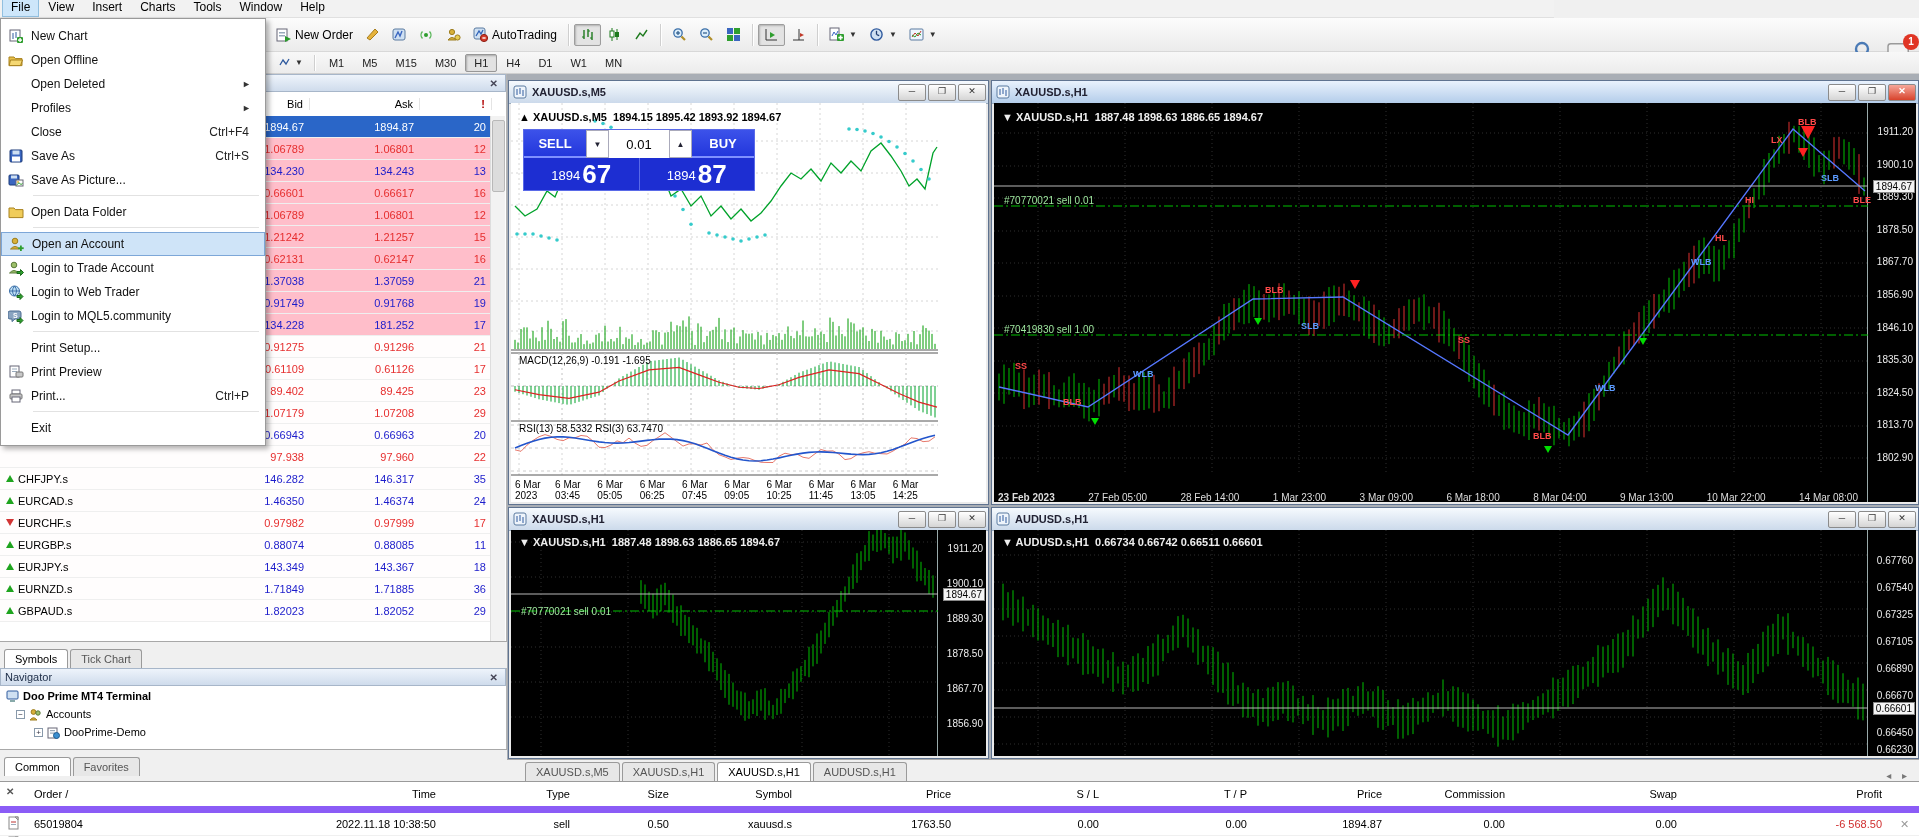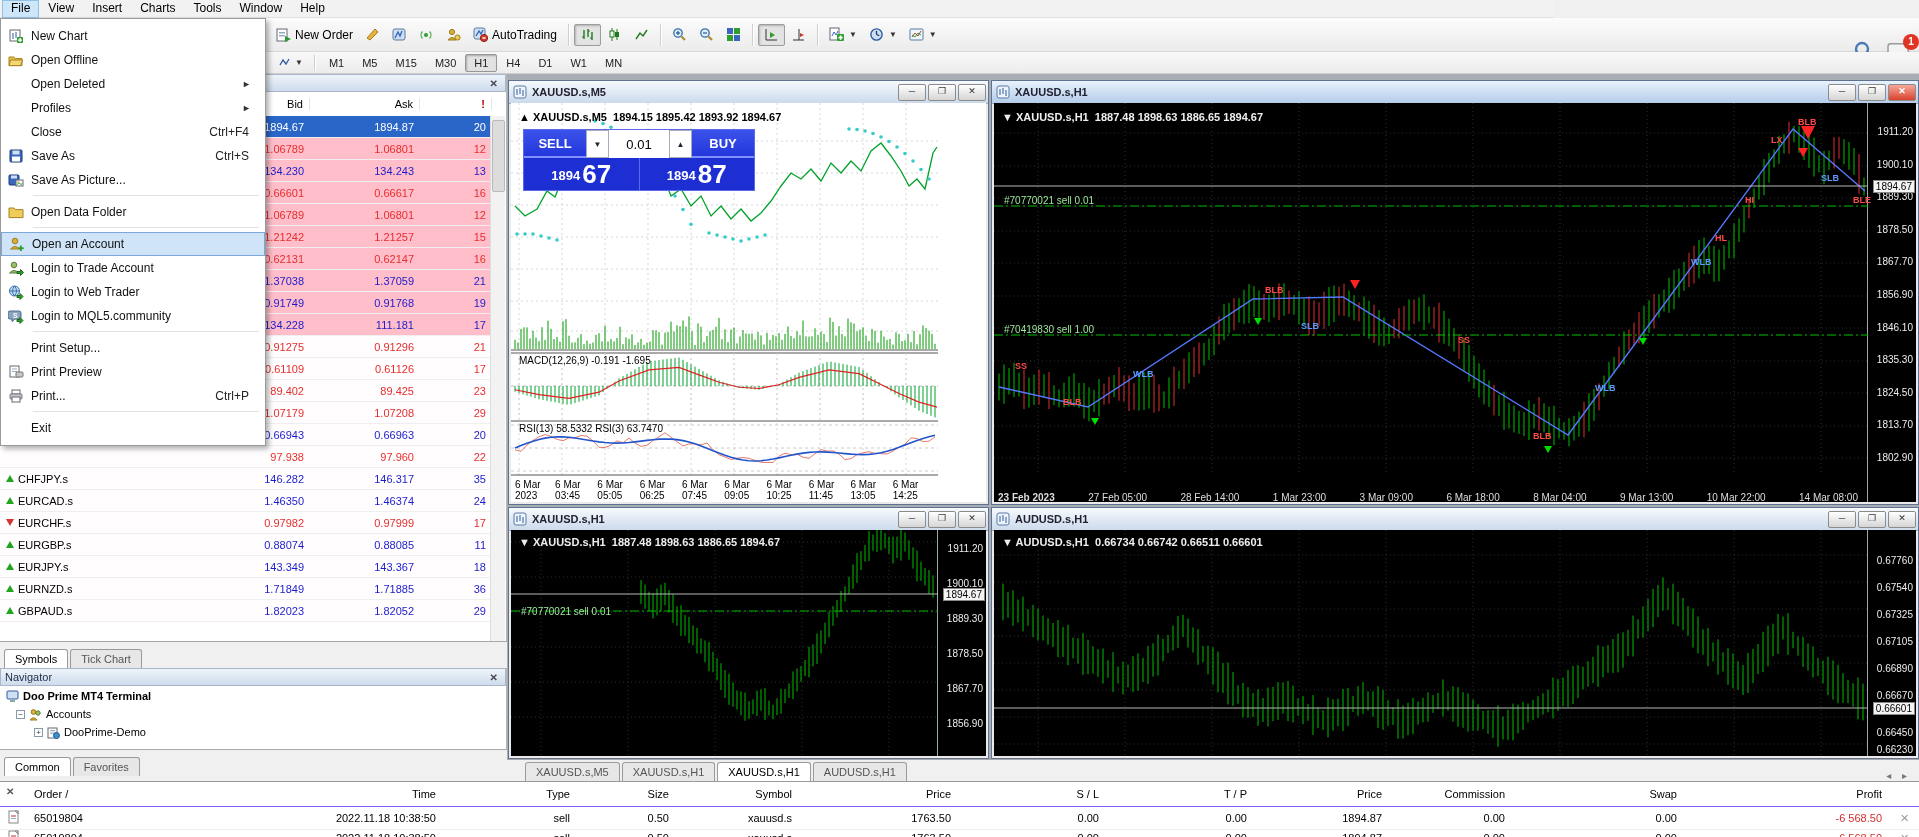--- a/index.html
+++ b/index.html
@@ -1,20 +1,20 @@
 <!DOCTYPE html>
 <html><head>
 <meta charset="utf-8">
 <style>
   html,body{margin:0;padding:0}
   body{width:1919px;height:837px;overflow:hidden;font-family:"Liberation Sans",sans-serif;font-size:12px;background:#f0f0f0;color:#000;position:relative}
   #root{position:absolute;left:0;top:0;width:1919px;height:837px;overflow:hidden}
 
   
-  .menubar{position:absolute;left:0;top:0;width:1554px;height:18px;background:#f2f2f2;border-bottom:1px solid #e0e0e0;display:flex;align-items:center;padding-left:2px;box-sizing:border-box}
+  .menubar{position:absolute;left:0;top:0;width:1554px;height:18px;background:#f2f2f2;border-bottom:1px solid #e0e0e0;display:flex;align-items:flex-end;padding-left:2px;box-sizing:border-box}
   .mitem{padding:1px 9px;height:16px;line-height:15px;cursor:default}
   .mitem.open{background:#cde6fa;border:1px solid #92c0e0;padding:0 8px}
 
   
   .toolbar{position:absolute;left:0;top:18px;width:1919px;height:34px;background:linear-gradient(#fcfcfc,#ebebeb);border-bottom:1px solid #d8d8d8;display:flex;align-items:center;box-sizing:border-box}
   .tbtn{display:flex;align-items:center;gap:4px;padding:3px 5px;border:1px solid transparent;border-radius:2px;height:22px;box-sizing:border-box}
   .tbtn.pressed{background:#e3e3e3;border:1px solid #9d9d9d;box-shadow:inset 1px 1px 2px rgba(0,0,0,.22)}
   .tsep{width:1px;height:22px;background:#cfcfcf;margin:0 5px;box-shadow:1px 0 0 #fff}
   .tlabel{font-size:12px;white-space:nowrap}
   .caret{font-size:8px;color:#333;margin-left:1px}
@@ -87,33 +87,33 @@
   .ind-label{position:absolute;font-size:10px;color:#000;z-index:3;white-space:nowrap}
 
   
   #ocp{position:absolute;left:12px;top:26px;width:232px;height:62px;background:#1d2ed2;border:1px solid #5a6ae8;z-index:5;box-sizing:border-box}
   #ocp .row1{display:flex;height:28px;align-items:stretch}
   .ocp-btn{width:62px;color:#fff;font-weight:bold;font-size:13px;display:flex;align-items:center;justify-content:center;background:linear-gradient(#3c52ea,#2337dc);border-bottom:2px solid #7f90ff}
   .ocp-spin{width:21px;background:#fff;border:1px solid #aab;color:#223;font-size:8px;display:flex;align-items:center;justify-content:center}
   .ocp-lot{flex:1;background:#fff;color:#000;font-size:13px;display:flex;align-items:center;justify-content:center}
   #ocp .row2{display:flex;height:32px}
   .bigpx{flex:1;display:flex;align-items:flex-end;justify-content:center;color:#fff;padding-bottom:2px}
-  .bigpx .small{font-size:13px;font-weight:bold;line-height:24px}
+  .bigpx .small{font-size:13px;font-weight:normal;line-height:24px}
   .bigpx .big{font-size:26px;font-weight:bold;line-height:28px;margin-left:2px}
   .bigpx.left{border-right:1px solid #5a6ae8}
 
   
   #chart-tabs{position:absolute;left:507px;top:759px;width:1412px;height:22px;background:#f0f0f0;border-top:1px solid #a8a8a8;display:flex;align-items:flex-end;padding:2px 4px 0 18px;box-sizing:border-box}
   #chart-tabs .tab{font-size:11px}
   #chart-tabs .scrollers{margin-left:auto;color:#777;font-size:10px;letter-spacing:4px;padding-right:4px}
 
   
   #terminal{position:absolute;left:0;top:781px;width:1919px;height:56px;background:#fff;border-top:1px solid #9a9a9a;box-sizing:border-box}
   .tgrid{display:grid;grid-template-columns:26px 88px 330px 134px 99px 123px 159px 148px 148px 135px 123px 172px 205px 29px;align-items:center;font-size:11px}
-  #t-head{height:24px;border-bottom:1px solid #8b5cf6;color:#000}
+  #t-head{height:24px;border-bottom:7px solid #8b5cf6;color:#000}
   #t-head div{padding:0 8px;text-align:right;white-space:nowrap}
   #t-head .l{text-align:left}
   .trowd{height:22px;border-bottom:1px solid #f0f0f0}
   .trowd div{padding:0 8px;text-align:right;white-space:nowrap}
   .trowd .l{text-align:left}
   .trowd .profit{color:#d02f2f}
   .trowd .xc{color:#999;text-align:center;padding:0}
   #t-partial{height:9px;overflow:hidden}
   #t-close{position:absolute;left:6px;top:4px;color:#555;font-size:10px;font-weight:bold}
 
@@ -403,21 +403,21 @@
           </div>
           <div class="blue">0.91749</div>
           <div class="blue">0.91768</div>
           <div class="blue">19</div>
         </div>
         <div class="mwrow pink">
           <div class="c-sym">
             <span></span>
           </div>
           <div class="blue">134.228</div>
-          <div class="blue">111.181</div>
+          <div class="blue">181.252</div>
           <div class="blue">17</div>
         </div>
         <div class="mwrow ">
           <div class="c-sym">
             <span></span>
           </div>
           <div class="red">0.91275</div>
           <div class="red">0.91296</div>
           <div class="red">21</div>
         </div>

